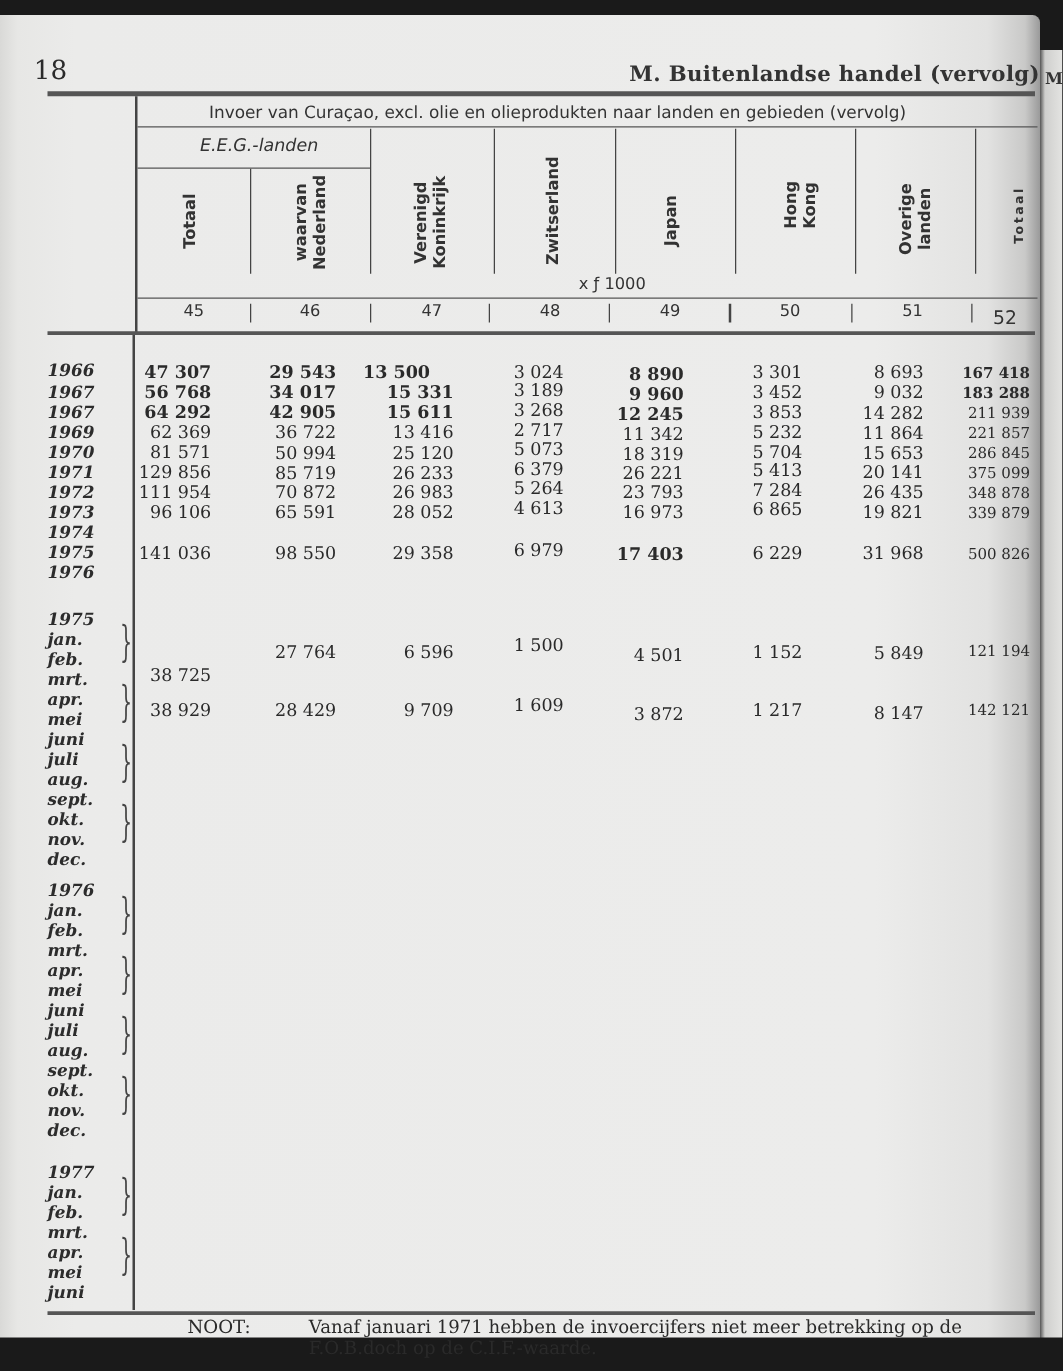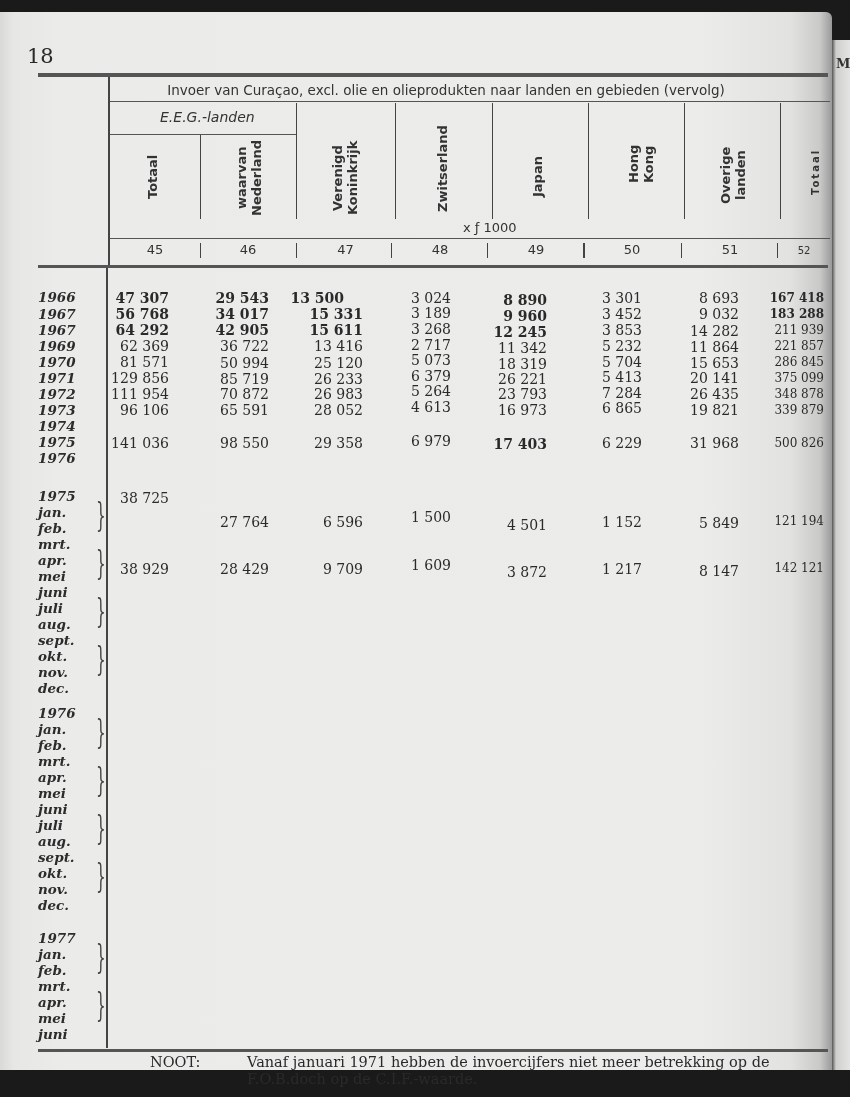--- a/index.html
+++ b/index.html
@@ -40,20 +40,21 @@
   .note { position:absolute; left:150px; top:1042px; font-size:14.5px; color:#2a2a2a; line-height:17px; }
   .note .lbl { display:inline-block; width:97px; }
   .note .second { padding-left:97px; }
   .rule-bottom { position:absolute; left:38px; top:1037px; width:790px; height:3px; background:#555; }
 </style>
 </head>
 <body>
 
 <div class="page">
   <div class="page-number">18</div>
+  <div class="running-head">M.  Buitenlandse handel (vervolg)</div>
   <div class="rule-top"></div>
 
   <div class="vline" style="left:108px;top:65px;width:2px;height:190px"></div>
   <div class="hline" style="left:110px;top:89px;width:720px;height:1px"></div>
   <div class="title-main sans">Invoer van Curaçao, excl. olie en olieprodukten naar landen en gebieden (vervolg)</div>
   <div class="eeg sans">E.E.G.-landen</div>
   <div class="hline" style="left:110px;top:122px;width:186px;height:1px"></div>
 
   <div class="vline" style="left:200px;top:123px;width:1px;height:84px"></div>
   <div class="vline" style="left:296px;top:91px;width:1px;height:116px"></div>
@@ -82,21 +83,21 @@
   <div class="colnum sans" style="left:296px;width:99px">47</div>
   <div class="vline" style="left:391px;top:231px;width:1px;height:15px"></div>
   <div class="colnum sans" style="left:392px;width:96px">48</div>
   <div class="vline" style="left:487px;top:231px;width:1px;height:15px"></div>
   <div class="colnum sans" style="left:488px;width:96px">49</div>
   <div class="vline" style="left:583px;top:231px;width:2px;height:15px"></div>
   <div class="colnum sans" style="left:584px;width:96px">50</div>
   <div class="vline" style="left:681px;top:231px;width:1px;height:15px"></div>
   <div class="colnum sans" style="left:682px;width:96px">51</div>
   <div class="vline" style="left:777px;top:231px;width:1px;height:15px"></div>
-  <div class="colnum sans" style="left:778px;width:52px;font-size:10px;top:233px">52</div>
+  <div class="colnum sans" style="left:778px;width:52px;font-size:15px;top:233px">52</div>
 
   <div class="hline" style="left:38px;top:253px;width:790px;height:3px"></div>
 
   <div class="vline" style="left:106px;top:256px;width:2px;height:780px"></div>
 
   <div>
     <div class="rowlabel" style="top:277px">1966</div>
     <div class="rowlabel" style="top:294px">1967</div>
     <div class="rowlabel" style="top:310px">1967</div>
     <div class="rowlabel" style="top:326px">1969</div>
@@ -201,21 +202,21 @@
   <div class="rowlabel" style="top:604px">aug.</div>
   <div class="rowlabel" style="top:620px">sept.</div>
   <div class="rowlabel" style="top:636px">okt.</div>
   <div class="rowlabel" style="top:652px">nov.</div>
   <div class="rowlabel" style="top:668px">dec.</div>
   <div class="brace" style="top:485px">}</div>
   <div class="brace" style="top:533px">}</div>
   <div class="brace" style="top:581px">}</div>
   <div class="brace" style="top:629px">}</div>
 
-  <div class="cell" style="top:478px;right:663px">38 725</div>
+  <div class="cell" style="top:521px;right:663px">38 725</div>
   <div class="cell" style="top:502px;right:563px">27 764</div>
   <div class="cell" style="top:502px;right:469px">6 596</div>
   <div class="cell" style="top:497px;right:381px">1 500</div>
   <div class="cell" style="top:505px;right:285px">4 501</div>
   <div class="cell" style="top:502px;right:190px">1 152</div>
   <div class="cell" style="top:503px;right:93px">5 849</div>
   <div class="cell" style="top:501px;right:8px;font-size:12px">121 194</div>
 
   <div class="cell" style="top:549px;right:663px">38 929</div>
   <div class="cell" style="top:549px;right:563px">28 429</div>

